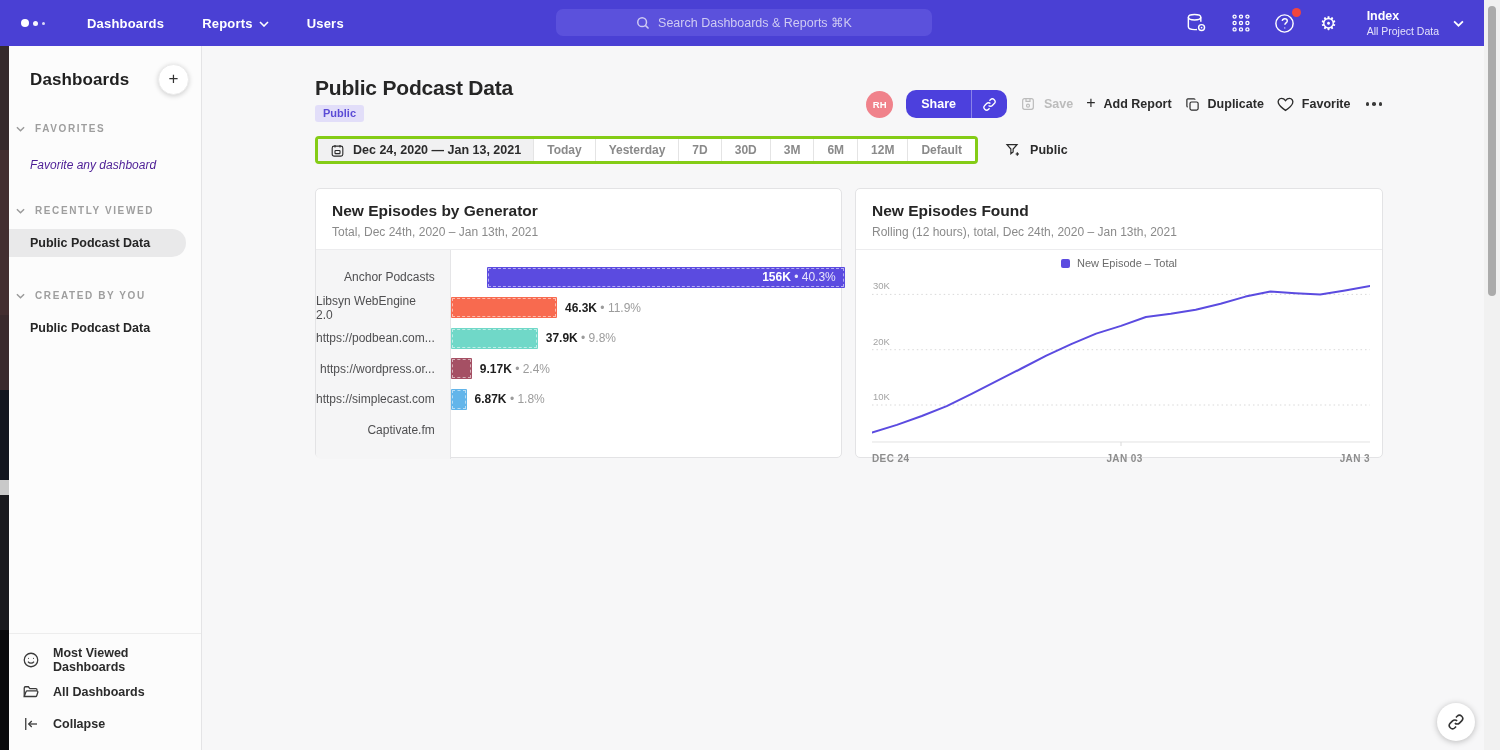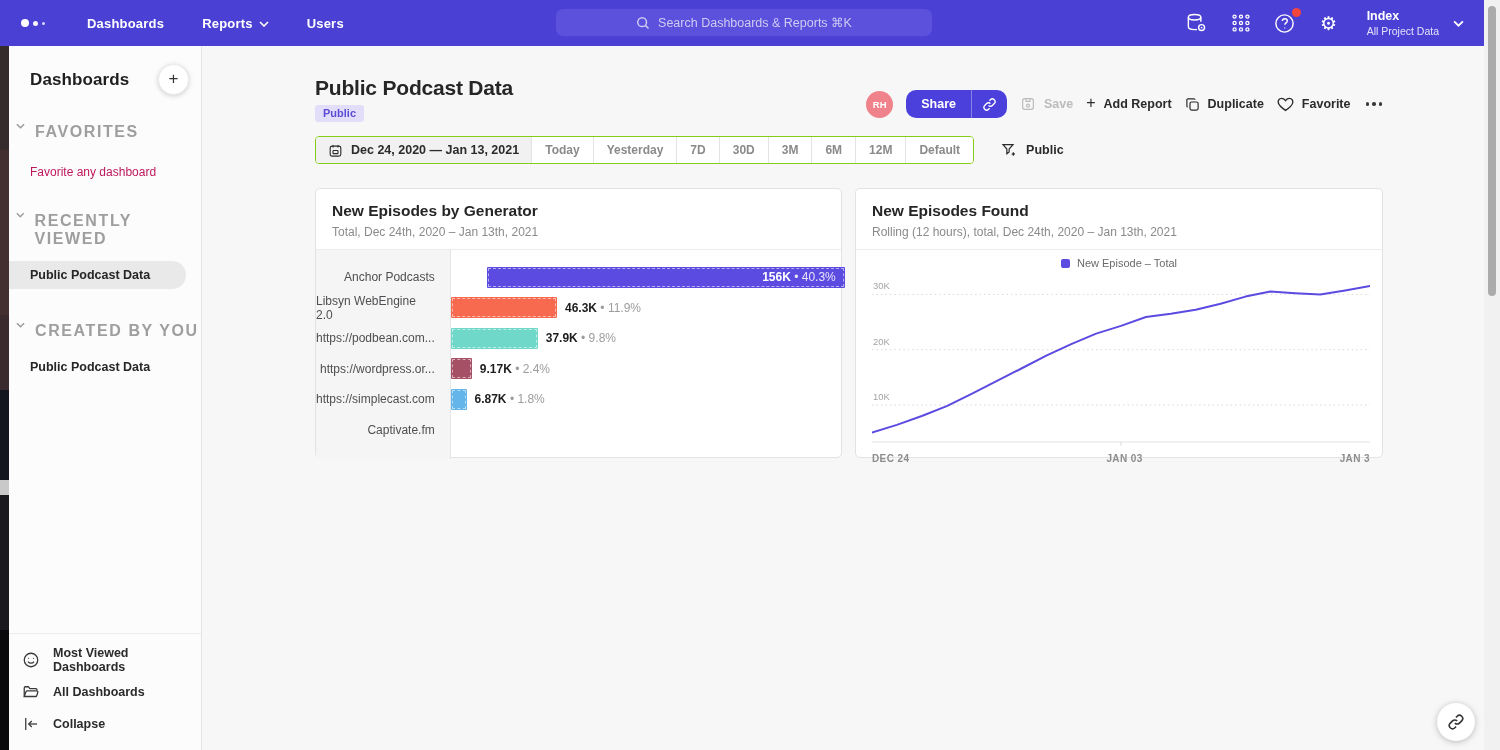--- a/index.html
+++ b/index.html
@@ -45,28 +45,28 @@
     position:absolute; left:9px; top:46px; width:193px; height:704px;
     background:#fcfcfc; border-right:1px solid #e4e4e6; z-index:20;
   }
   .sidebar-head { display:flex; align-items:center; justify-content:space-between; padding:18px 12px 0 21px; }
   .sidebar-title { font-size:17px; font-weight:700; color:#1f1f1f; letter-spacing:.1px; }
   .add-dashboard {
     width:31px; height:31px; border-radius:50%; background:#fff; border:1px solid #ececec;
     box-shadow:0 1px 5px rgba(0,0,0,.18); font-size:17px; color:#333; line-height:28px; text-align:center; cursor:pointer;
   }
   .section-head {
-    display:flex; align-items:flex-start; gap:10px; color:#9e9e9e;
-    font-size:16px; font-weight:700; letter-spacing:1.6px; cursor:pointer;
+    display:flex; align-items:center; gap:10px; color:#9e9e9e;
+    font-size:10px; font-weight:700; letter-spacing:1.6px; cursor:pointer;
   }
   .section-head svg { color:#9a9a9a; }
   .sec-fav { margin:28px 0 0 7px; }
   .sec-recent { margin:33px 0 0 7px; }
   .sec-created { margin:33px 0 0 7px; }
-  .empty-hint { margin:24px 0 0 21px; color:#be185d; font-size:12px; }
+  .empty-hint { margin:24px 0 0 21px; font-style:italic; color:#4c1d95; font-size:12px; }
   .side-item { margin-top:13px; height:28px; display:flex; align-items:center; padding-left:21px;
     font-size:12.5px; font-weight:700; color:#262626; cursor:pointer; }
   .side-item.selected { background:#e9e9ea; border-radius:0 15px 15px 0; width:177px; }
   .sidebar-footer { position:absolute; left:0; bottom:0; width:100%; padding:10px 0 10px 13px; border-top:1px solid #ededed; }
   .footer-item { display:flex; align-items:center; gap:13px; height:32px; font-size:12.5px; font-weight:700; color:#2b2b2b; cursor:pointer; }
   .footer-item svg { color:#3a3a3a; flex:0 0 auto; }
   
   .main { position:absolute; left:203px; top:46px; width:1281px; height:704px; background:#f7f7f8; }
   .page-title { position:absolute; left:112px; top:30px; font-size:21px; font-weight:700; color:#262626; letter-spacing:-.2px; }
   .public-badge { position:absolute; left:112px; top:59px; background:#e2def9; color:#5b4bd6;
@@ -77,21 +77,21 @@
   .share-split { display:flex; border-radius:10px; overflow:hidden; cursor:pointer; }
   .share-main { background:#4c40dd; color:#fff; font-size:12.5px; font-weight:700; padding:7px 15px; }
   .share-link { background:#4c40dd; border-left:1px solid rgba(255,255,255,.35); padding:5px 10px; display:flex; align-items:center; color:#fff; }
   .action-btn { display:flex; align-items:center; gap:8px; font-size:12.5px; font-weight:700; color:#2b2b2b; cursor:pointer; white-space:nowrap; }
   .action-btn.disabled { color:#bcbcbc; cursor:default; }
   .action-btn .plus-glyph { font-size:16px; font-weight:400; margin-top:-2px; }
   .more-dots { display:flex; gap:3px; cursor:pointer; padding:4px 2px; }
   .more-dots i { width:3.5px; height:3.5px; border-radius:50%; background:#3a3a3a; display:block; }
   
   .toolbar { position:absolute; left:112px; top:90px; display:flex; align-items:center; }
-  .range-group { display:flex; border:1px solid #84cc16; border-radius:4px; overflow:hidden; background:#fff; height:28px; }
+  .range-group { display:flex; border:3px solid #84cc16; border-radius:4px; overflow:hidden; background:#fff; height:28px; }
   .range-date { display:flex; align-items:center; gap:8px; background:#f1f1f2; padding:0 12px;
     font-size:12.5px; font-weight:700; color:#2b2b2b; cursor:pointer; }
   .preset { display:flex; align-items:center; padding:0 13px; font-size:12px; color:#8a8a8a;
     border-left:1px solid #e4e4e4; background:#fff; cursor:pointer;font-weight:bold; }
   .filter-btn { display:flex; align-items:center; gap:9px; margin-left:27px; font-size:12.5px; font-weight:700; color:#2b2b2b; cursor:pointer; }
   
   .card { position:absolute; top:142px; background:#fff; border:1px solid #e3e3e5; border-radius:5px; height:270px; }
   .card-bar { left:112px; width:527px; }
   .card-line { left:652px; width:528px; }
   .card-head { padding:13px 16px 10px; border-bottom:1px solid #ececee; }

